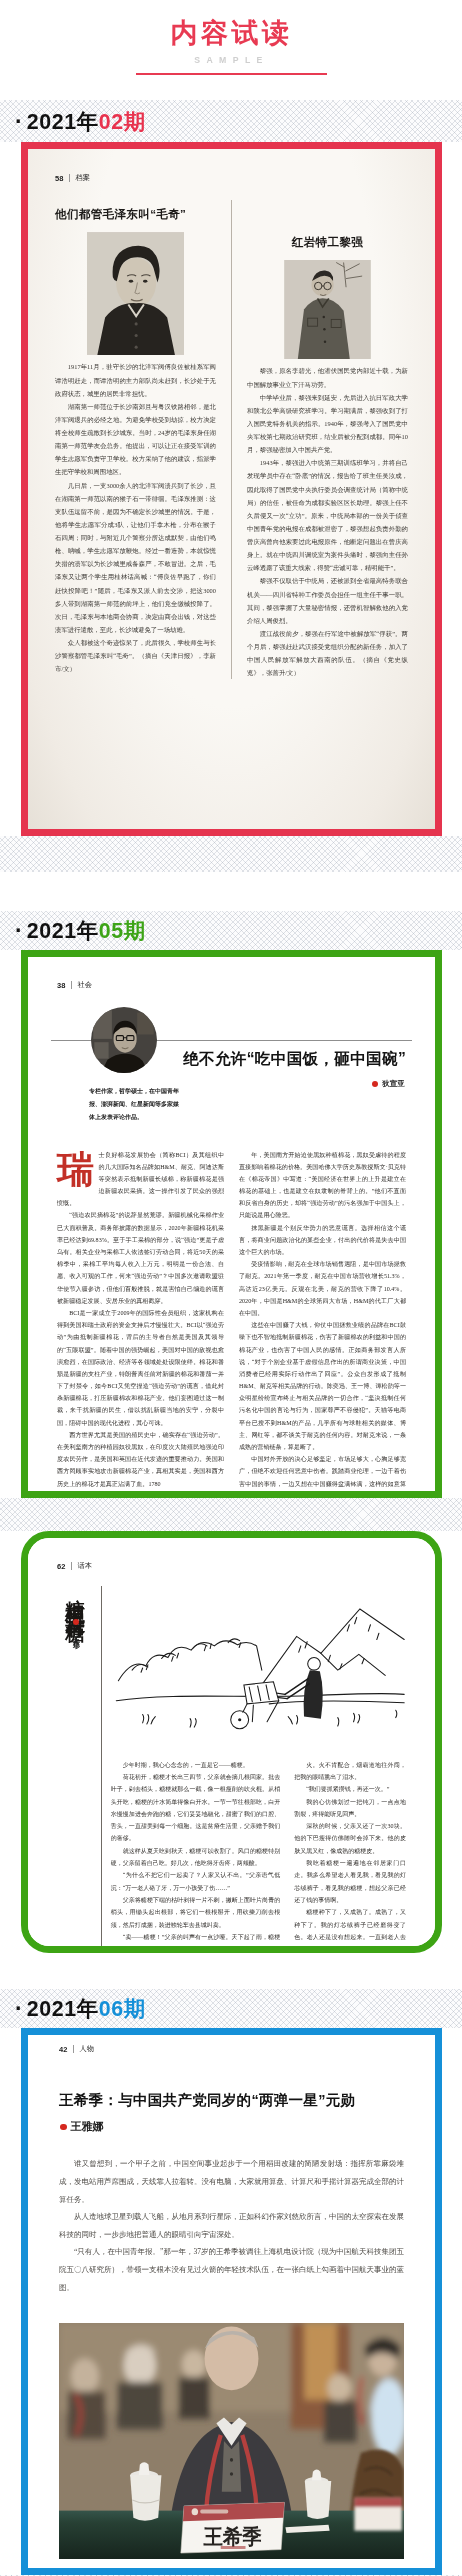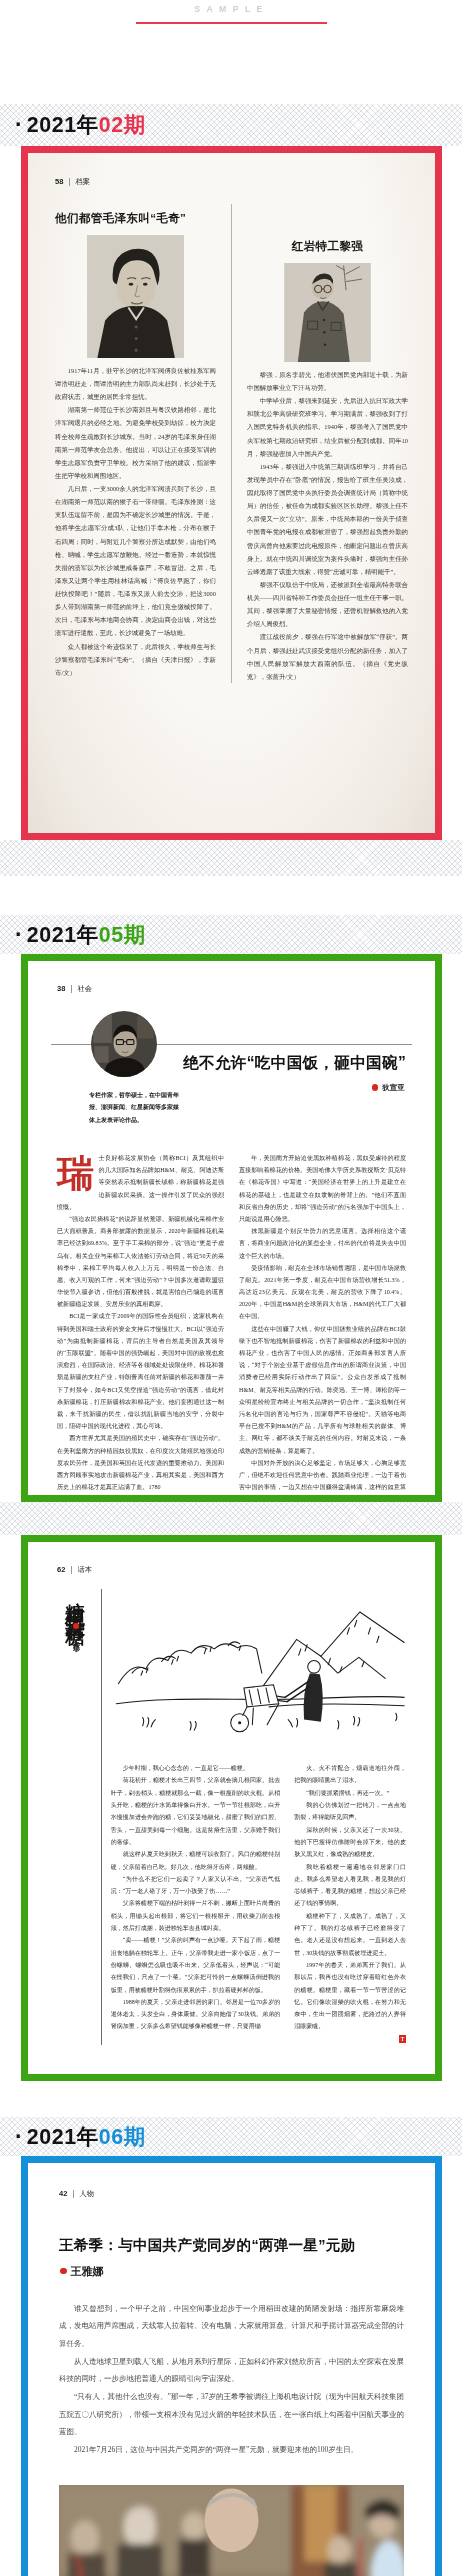--- a/index.html
+++ b/index.html
@@ -68,20 +68,21 @@
   .p42-byline{display:flex;align-items:center;margin:9.3px 1.2px 21px;font-size:11px;font-weight:bold;color:#222;}
   .p42-body p{margin:0;font-family:"Liberation Serif",serif;font-size:7.5px;line-height:2.35;
     text-align:justify;text-indent:2em;color:#4a4742;}
   .p42-photo{margin-top:27px;width:100%;height:236px;text-align:center;}
   svg{display:block;}
 </style>
 </head>
 <body>
 
 <div class="hero">
+  <div class="hero-title">内容试读</div>
   <div class="hero-sub">SAMPLE</div>
   <div class="hero-line"></div>
 </div>
 
 <div class="band tex" style="height:42px;">
   <div class="band-h">
     <span class="bullet">·</span>
     <span>2021年</span>
     <span class="accent-red">02期</span>
   </div>
@@ -218,21 +219,21 @@
             <p>中国对外开放的决心足够坚定，市场足够大，心胸足够宽广，但绝不欢迎任何恶意中伤者。践踏商业伦理，一边干着伤害中国的事情，一边又想在中国赚得盆满钵满，这样的如意算盘，谁也别想打！</p>
           </div>
 
       </div>
     </div>
   </div>
 </div>
 
 <div class="tex" style="height:33px;"></div>
 
-<div class="frame frame-green" style="height:546px;">
+<div class="frame frame-green" style="height:422px;border-radius:28px;">
   <div class="white-page page">
     <div class="pg-head">
       <span>62</span>
       <span class="bar"></span>
       <span class="sec">话本</span>
     </div>
     <div class="p62-content">
       <div class="vt-block">
         <div class="vt-title">糖梗里没有糖</div>
         <div class="vt-dot"></div>
@@ -295,36 +296,35 @@
 
 <div class="band tex" style="height:39px;">
   <div class="band-h">
     <span class="bullet">·</span>
     <span>2021年</span>
     <span class="accent-blue">06期</span>
   </div>
 </div>
 
 <div class="frame frame-blue">
-  <div class="white-page page" style="padding:26px 31px;">
+  <div class="white-page page" style="padding:9px 31px;">
     <div class="pg-head">
       <span>42</span>
       <span class="bar"></span>
       <span class="sec">人物</span>
     </div>
     <div class="p42-title">王希季：与中国共产党同岁的“两弹一星”元勋</div>
     <div class="p42-byline">
       <span class="dot"></span>
       <span>王雅娜</span>
     </div>
     <div class="p42-body">
         <p>谁又曾想到，一个甲子之前，中国空间事业起步于一个用稻田改建的简陋发射场：指挥所靠麻袋堆成，发电站用芦席围成，天线靠人拉着转。没有电脑，大家就用算盘、计算尺和手摇计算器完成全部的计算任务。</p>
         <p>从人造地球卫星到载人飞船，从地月系到行星际，正如科幻作家刘慈欣所言，中国的太空探索在发展科技的同时，一步步地把普通人的眼睛引向宇宙深处。</p>
-        <p>“只有人，其他什么也没有。”那一年，37岁的王希季被调往上海机电设计院（现为中国航天科技集团五院五〇八研究所），带领一支根本没有见过火箭的年轻技术队伍，在一张白纸上勾画着中国航天事业的蓝图。</p>
-        <p>2021年7月26日，这位与中国共产党同岁的“两弹一星”元勋，就要迎来他的100岁生日。</p>
+        <p>“只有人，在中国青年报。”那一年，37岁的王希季被调往上海机电设计院（现为中国航天科技集团五院五〇八研究所），带领一支根本没有见过火箭的年轻技术队伍，在一张白纸上勾画着中国航天事业的蓝图。</p>
       </div>
     <div class="p42-photo">
       <svg viewBox="0 0 640 400" width="100%" height="236" preserveAspectRatio="none">
         <defs>
           <filter id="b6" x="-20%" y="-20%" width="140%" height="140%">
               <feGaussianBlur stdDeviation="6"></feGaussianBlur>
             </filter>
           <filter id="b3" x="-20%" y="-20%" width="140%" height="140%">
               <feGaussianBlur stdDeviation="3"></feGaussianBlur>
             </filter>

